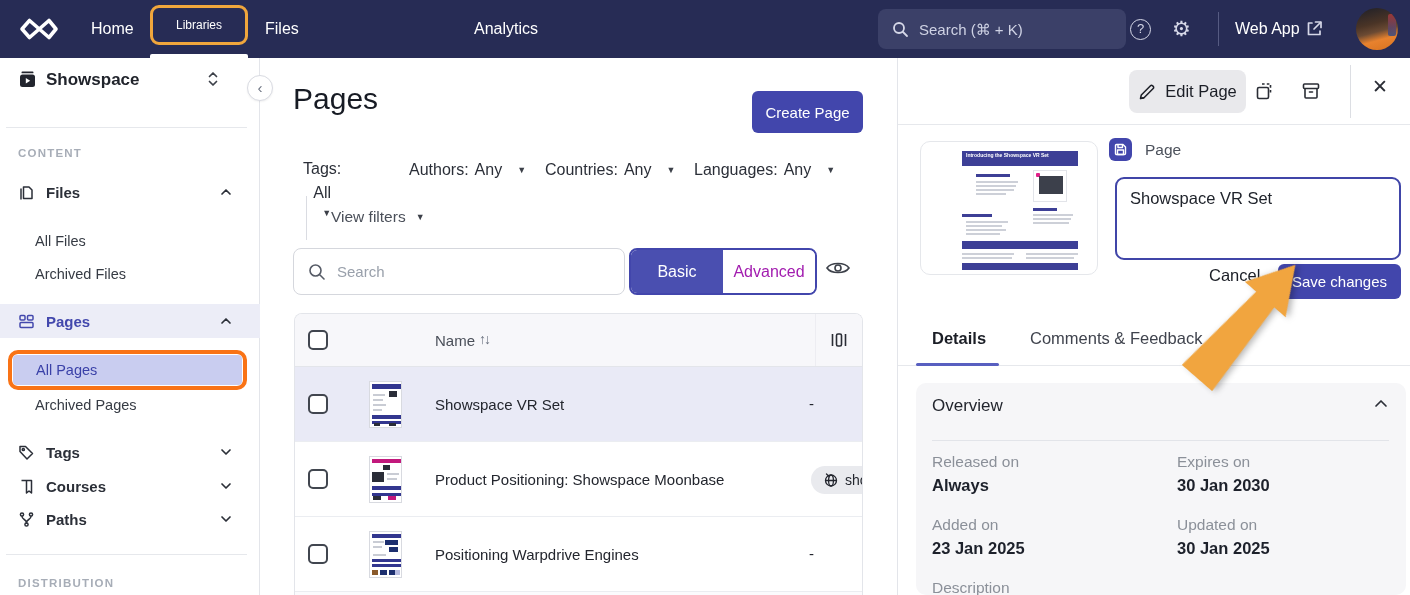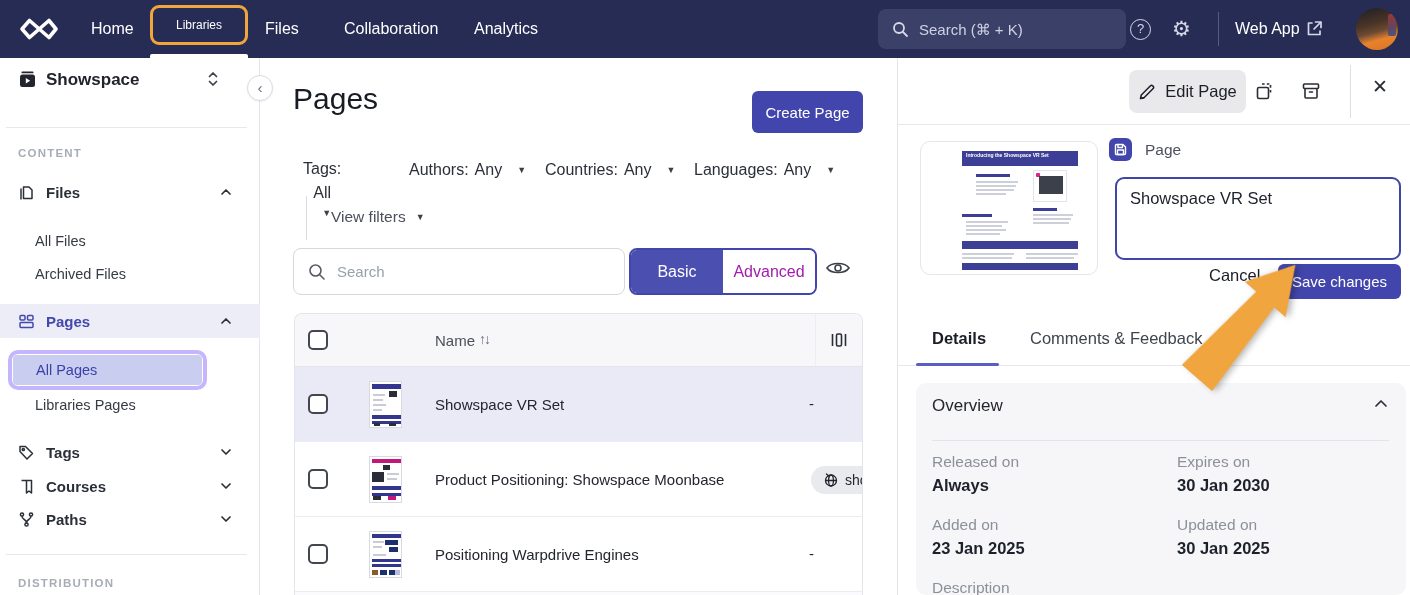--- a/index.html
+++ b/index.html
@@ -35,21 +35,21 @@
   .ws-caret { margin-left:58px; }
   .collapse-btn { position:absolute; left:247px; top:17px; width:26px; height:26px; border-radius:50%; background:#fff; border:1px solid #d9dbe2; color:#6b7280; font-size:15px; text-align:center; line-height:23px; z-index:6; box-shadow:0 1px 2px rgba(0,0,0,.06); }
   .side-divider { position:absolute; left:6px; width:241px; height:1px; background:#e6e8ec; }
   .section-label { position:absolute; left:18px; font-size:11.5px; font-weight:700; letter-spacing:1.2px; color:#a7adb7; }
   .group-row { position:absolute; left:0; width:260px; height:30px; display:flex; align-items:center; padding-left:18px; gap:11px; }
   .group-label { font-size:15px; font-weight:700; color:#2b2f38; }
   .group-chev { position:absolute; right:28px; }
   .group-row.active { background:#ecedf7; }
   .group-row.active .group-label { color:#4348ad; }
   .sub-item { position:absolute; left:35px; font-size:14.5px; color:#363b44; }
-  .allpages-box { position:absolute; left:8px; top:292px; width:199px; height:40px; border:4px solid #c4b5fd; border-radius:10px; }
+  .allpages-box { position:absolute; left:8px; top:292px; width:239px; height:40px; border:4px solid #f97316; border-radius:10px; }
   .allpages-inner { position:absolute; inset:1px; background:#c9cdf0; border-radius:4px; display:flex; align-items:center; padding-left:23px; font-size:14.5px; color:#3a41a8; }
 
   
   .main { position:absolute; left:260px; top:58px; width:637px; height:537px; background:#fff; }
   .page-title { position:absolute; left:33px; top:24px; font-size:30px; font-weight:500; color:#171b24; }
   .create-btn { position:absolute; left:492px; top:33px; width:111px; height:42px; background:#4246ac; border-radius:6px; color:#fff; font-size:15px; display:flex; align-items:center; justify-content:center; }
   .filter { position:absolute; top:102px; height:20px; display:flex; align-items:center; gap:6px; font-size:16px; color:#2b2f38; }
   .filter .caret { font-size:9px; color:#3c4049; margin-left:9px; }
   .f1{left:43px;flex-direction:column;} .f2{left:149px;} .f3{left:285px;} .f4{left:434px;}
   .vf-line { position:absolute; left:46px; top:138px; width:1px; height:44px; background:#dadce2; }
@@ -135,21 +135,20 @@
   <header class="topnav">
     <svg class="logo" viewBox="0 0 42 26" fill="none" stroke="#ffffff" stroke-width="3.6" stroke-linejoin="round" stroke-linecap="round">
       <path d="M4 13 L11.5 4.5 L31 21.5 L38 13 L31 4.5 L11.5 21.5 Z"></path>
     </svg>
     <div class="nav-item nav-home">Home</div>
     <div class="nav-lib-box">
       <span>Libraries</span>
     </div>
     <div class="nav-underline"></div>
     <div class="nav-item nav-users">Files</div>
-    <div class="nav-item nav-collab">Collaboration</div>
     <div class="nav-item nav-analytics">Analytics</div>
 
     <div class="nav-search">
       <svg width="17" height="17" viewBox="0 0 17 17" fill="none" stroke="#d6d8e8" stroke-width="1.8" stroke-linecap="round">
           <circle cx="7" cy="7" r="5"></circle>
           <line x1="11" y1="11" x2="15" y2="15"></line>
         </svg>
       <input type="text" placeholder="Search (⌘ + K)" style="">
     </div>
     <div class="help-circle">?</div>
@@ -203,21 +202,21 @@
         </svg>
       <span class="group-label">Pages</span>
       <svg class="group-chev" width="12" height="8" viewBox="0 0 12 8" fill="none" stroke="#2b2f38" stroke-width="1.7" stroke-linecap="round" stroke-linejoin="round">
           <polyline points="2,6 6,2 10,6"></polyline>
         </svg>
     </div>
 
     <div class="allpages-box">
       <div class="allpages-inner">All Pages</div>
     </div>
-    <div class="sub-item" style="top:339px">Libraries Pages</div>
+    <div class="sub-item" style="top:339px">Archived Pages</div>
 
     <div class="group-row" style="top:379px">
       <svg width="17" height="17" viewBox="0 0 17 17" fill="none" stroke="#2b2f38" stroke-width="1.5" stroke-linejoin="round">
           <path d="M2 7.5 V2.5 H7.5 L14.5 9.5 L9 15 Z"></path>
           <circle cx="5.3" cy="5.5" r="1.1"></circle>
         </svg>
       <span class="group-label">Tags</span>
       <svg class="group-chev" width="12" height="8" viewBox="0 0 12 8" fill="none" stroke="#2b2f38" stroke-width="1.7" stroke-linecap="round" stroke-linejoin="round">
           <polyline points="2,2 6,6 10,2"></polyline>
         </svg>

